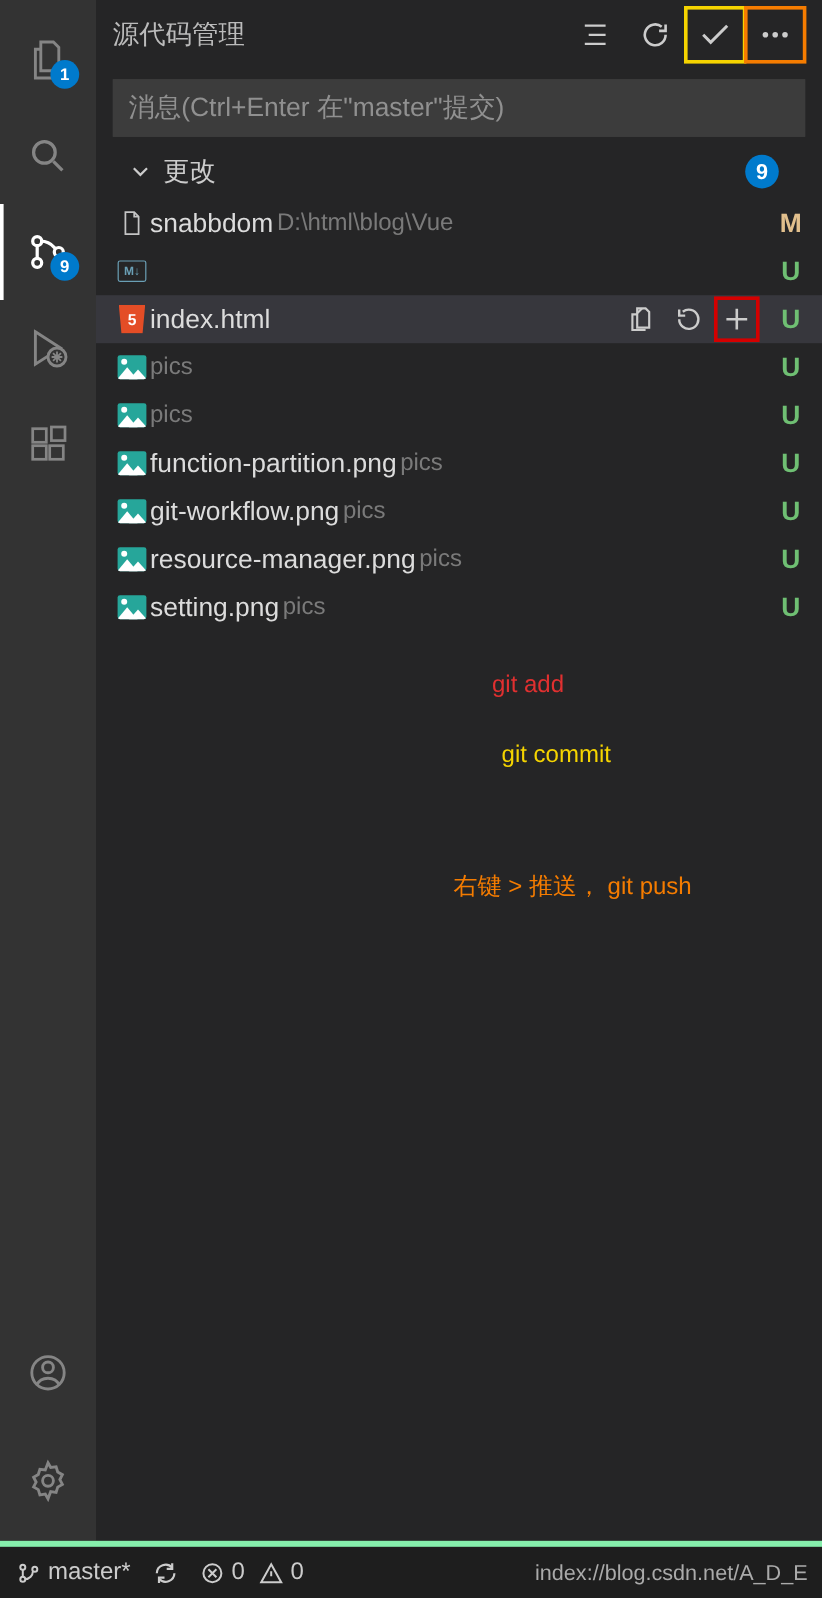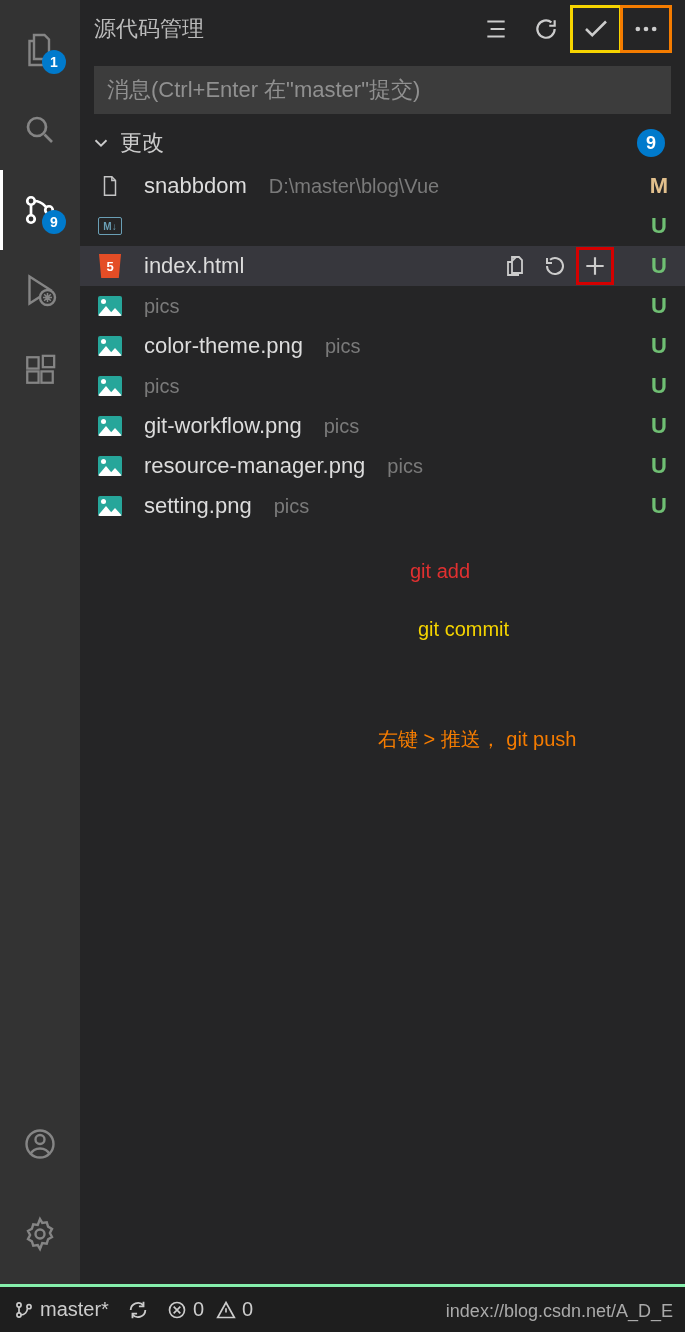--- a/index.html
+++ b/index.html
@@ -44,50 +44,50 @@
   }
   .hl-yellow { outline: 3px solid #f6d400; outline-offset: -2px; }
   .hl-orange { outline: 3px solid #f57c00; outline-offset: -2px; }
   .hl-red { outline: 3px solid #d40000; outline-offset: -2px; }
   .commit-box {
     margin: 8px 14px 0 14px; background: #3c3c3c;
     height: 48px; display: flex; align-items: center; padding: 0 12px;
     color: #909090; font-size: 22px; border:1px solid #3c3c3c;
   }
   .changes-header {
-    display: flex; align-items: center; height: 46px; padding: 0 10px;
+    display: flex; align-items: center; height: 46px; padding: 0 26px;
     font-size: 22px; gap: 8px; margin-top: 6px;
   }
   .changes-count-badge {
     background:#007acc; margin-left:auto; color:#fff; min-width:28px;
     height:28px; border-radius:14px; display:flex; align-items:center;
     justify-content:center; font-size:18px; font-weight:600; margin-right:10px;
   }
   .file-row {
     display: flex; align-items: center; height: 40px; padding: 0 14px 0 18px;
-    font-size: 22px; gap: 22px; position: relative;
+    font-size: 22px; gap: 3px; position: relative;
   }
   .file-row.hovered { background: #37373d; }
   .file-icon { width: 24px; height: 24px; flex: none; display:flex; align-items:center; justify-content:center;}
   .file-name { color: #dcdcdc; white-space: nowrap; }
   .file-path { color: #7a7a7a; font-size: 20px; white-space: nowrap; }
   .file-status { margin-left: auto; font-size: 22px; font-weight:600; width: 24px; text-align:center;}
   .status-M { color: #e2c08d; }
   .status-U { color: #6fbf73; }
   .row-actions { margin-left: auto; display: flex; align-items: center; gap: 4px; }
   .row-action-btn { width: 36px; height: 36px; display:flex; align-items:center; justify-content:center; color:#ccc; }
   
   .ann { position:absolute; font-size:20px; }
   .ann-red { color:#e03030; }
   .ann-yellow { color:#f5d400; }
   .ann-orange { color:#f57c00; }
   
   .status-bar {
     position:absolute; left:0; right:0; bottom:0; height:48px;
-    background:#1e1e1e; border-top:3px solid #86efac;
+    background:#1e1e1e; border-top:5px solid #86efac;
     display:flex; align-items:center; color:#ccc; font-size:20px;
     padding: 0 14px; gap: 18px;
   }
   .status-item { display:flex; align-items:center; gap:6px; }
   .watermark {
     position:absolute; right:12px; bottom:10px; color:#aaa;
     font-size:18px;
   }
   svg { display:block; }
 </style>
@@ -193,21 +193,21 @@
 
     <div id="files-list">
         <div class="file-row">
           <span class="file-icon">
             <svg width="22" height="22" viewBox="0 0 24 24" fill="none" stroke="#c5c5c5" stroke-width="1.6">
               <path d="M6 2h8l4 4v16H6z"></path>
               <path d="M14 2v4h4"></path>
             </svg>
           </span>
           <span class="file-name">snabbdom</span>
-          <span class="file-path">D:\master\blog\Vue</span>
+          <span class="file-path">D:\html\blog\Vue</span>
           <span class="file-status status-M">M</span>
         </div>
         <div class="file-row">
           <span class="file-icon">
             <div style="width:24px;height:18px;border:1.5px solid #6a9fb5;color:#6a9fb5;font-size:10px;font-weight:700;display:flex;align-items:center;justify-content:center;border-radius:2px">M↓</div>
           </span>
           <span class="file-status status-U">U</span>
         </div>
         <div class="file-row hovered">
           <span class="file-icon">
@@ -248,32 +248,32 @@
           <span class="file-status status-U">U</span>
         </div>
         <div class="file-row">
           <span class="file-icon">
             <div style="width:24px;height:20px;background:#26a69a;border-radius:2px;position:relative;overflow:hidden">
               <div style="position:absolute;left:3px;top:3px;width:5px;height:5px;background:#fff;border-radius:50%"></div>
               <div style="position:absolute;left:-2px;bottom:-2px;width:0;height:0;border-left:10px solid transparent;border-right:10px solid transparent;border-bottom:12px solid #fff"></div>
               <div style="position:absolute;right:-2px;bottom:-2px;width:0;height:0;border-left:9px solid transparent;border-right:9px solid transparent;border-bottom:10px solid #fff"></div>
             </div>
           </span>
-          <span class="file-name">color-theme.png</span>
-          <span class="file-path">pics</span>
-          <span class="file-status status-U">U</span>
-        </div>
-        <div class="file-row">
-          <span class="file-icon">
-            <div style="width:24px;height:20px;background:#26a69a;border-radius:2px;position:relative;overflow:hidden">
-              <div style="position:absolute;left:3px;top:3px;width:5px;height:5px;background:#fff;border-radius:50%"></div>
-              <div style="position:absolute;left:-2px;bottom:-2px;width:0;height:0;border-left:10px solid transparent;border-right:10px solid transparent;border-bottom:12px solid #fff"></div>
-              <div style="position:absolute;right:-2px;bottom:-2px;width:0;height:0;border-left:9px solid transparent;border-right:9px solid transparent;border-bottom:10px solid #fff"></div>
-            </div>
-          </span>
+          <span class="file-path">pics</span>
+          <span class="file-status status-U">U</span>
+        </div>
+        <div class="file-row">
+          <span class="file-icon">
+            <div style="width:24px;height:20px;background:#26a69a;border-radius:2px;position:relative;overflow:hidden">
+              <div style="position:absolute;left:3px;top:3px;width:5px;height:5px;background:#fff;border-radius:50%"></div>
+              <div style="position:absolute;left:-2px;bottom:-2px;width:0;height:0;border-left:10px solid transparent;border-right:10px solid transparent;border-bottom:12px solid #fff"></div>
+              <div style="position:absolute;right:-2px;bottom:-2px;width:0;height:0;border-left:9px solid transparent;border-right:9px solid transparent;border-bottom:10px solid #fff"></div>
+            </div>
+          </span>
+          <span class="file-name">function-partition.png</span>
           <span class="file-path">pics</span>
           <span class="file-status status-U">U</span>
         </div>
         <div class="file-row">
           <span class="file-icon">
             <div style="width:24px;height:20px;background:#26a69a;border-radius:2px;position:relative;overflow:hidden">
               <div style="position:absolute;left:3px;top:3px;width:5px;height:5px;background:#fff;border-radius:50%"></div>
               <div style="position:absolute;left:-2px;bottom:-2px;width:0;height:0;border-left:10px solid transparent;border-right:10px solid transparent;border-bottom:12px solid #fff"></div>
               <div style="position:absolute;right:-2px;bottom:-2px;width:0;height:0;border-left:9px solid transparent;border-right:9px solid transparent;border-bottom:10px solid #fff"></div>
             </div>

